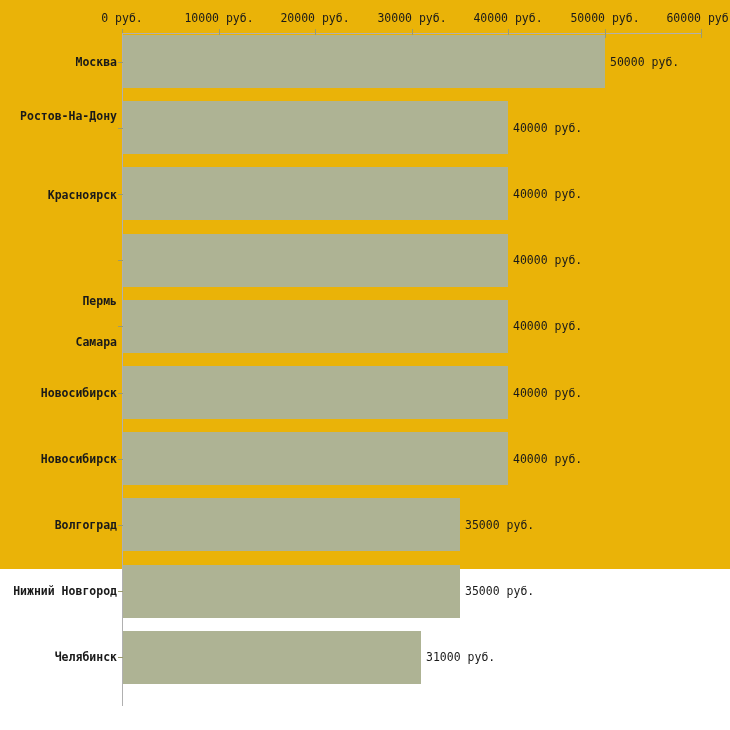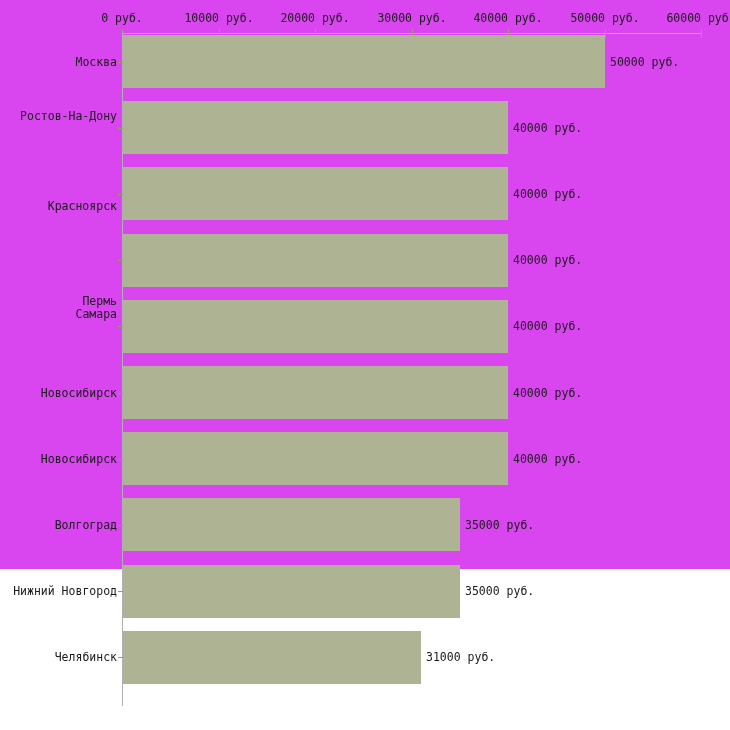--- a/index.html
+++ b/index.html
@@ -11,21 +11,21 @@
     width: 730px;
     height: 730px;
     font-family: "DejaVu Sans Mono", "Liberation Mono", monospace;
     overflow: hidden;
   }
 
   #chart-root {
     position: relative;
     width: 730px;
     height: 569px;
-    background: #d946ef;
+    background: #eab308;
   }
 
   
   .x-axis-line {
     position: absolute;
     left: 122px;
     top: 33px;
     width: 579px;
     height: 1px;
     background: #b0b0b0;
@@ -64,20 +64,21 @@
     background: #9a9a6e;
   }
   .y-tick-label {
     position: absolute;
     right: 613px;
     font-size: 11.5px;
     color: #1a1a1a;
     white-space: nowrap;
     text-align: right;
     transform: translateY(-50%);
+    font-weight: bold;
   }
 
   
   .bar {
     position: absolute;
     left: 123px;
     background: #aeb394;
   }
   .bar-value-label {
     position: absolute;
@@ -121,23 +122,23 @@
       <div class="y-tick" style="top: 326px;"></div>
       <div class="y-tick" style="top: 393px;"></div>
       <div class="y-tick" style="top: 459px;"></div>
       <div class="y-tick" style="top: 525px;"></div>
       <div class="y-tick" style="top: 591px;"></div>
       <div class="y-tick" style="top: 657px;"></div>
     </div>
   <div id="y-tick-labels">
       <div class="y-tick-label" style="top: 62px;">Москва</div>
       <div class="y-tick-label" style="top: 116px;">Ростов-На-Дону</div>
-      <div class="y-tick-label" style="top: 206px; margin-left: 45px;">Красноярск</div>
+      <div class="y-tick-label" style="top: 195px; margin-left: 45px;">Красноярск</div>
       <div class="y-tick-label" style="top: 260px; margin-top: 41px;">Пермь</div>
-      <div class="y-tick-label" style="top: 314px;">Самара</div>
+      <div class="y-tick-label" style="top: 342px;">Самара</div>
       <div class="y-tick-label" style="top: 393px;">Новосибирск</div>
       <div class="y-tick-label" style="top: 459px;">Новосибирск</div>
       <div class="y-tick-label" style="top: 525px;">Волгоград</div>
       <div class="y-tick-label" style="top: 591px;">Нижний Новгород</div>
       <div class="y-tick-label" style="top: 657px;">Челябинск</div>
     </div>
 
   <div id="bars">
       <div class="bar" title="Москва: 50000 руб." style="top: 35px; height: 53px; width: 482px;"></div>
       <div class="bar" title="Ростов-На-Дону: 40000 руб." style="top: 101px; height: 53px; width: 385px;"></div>

